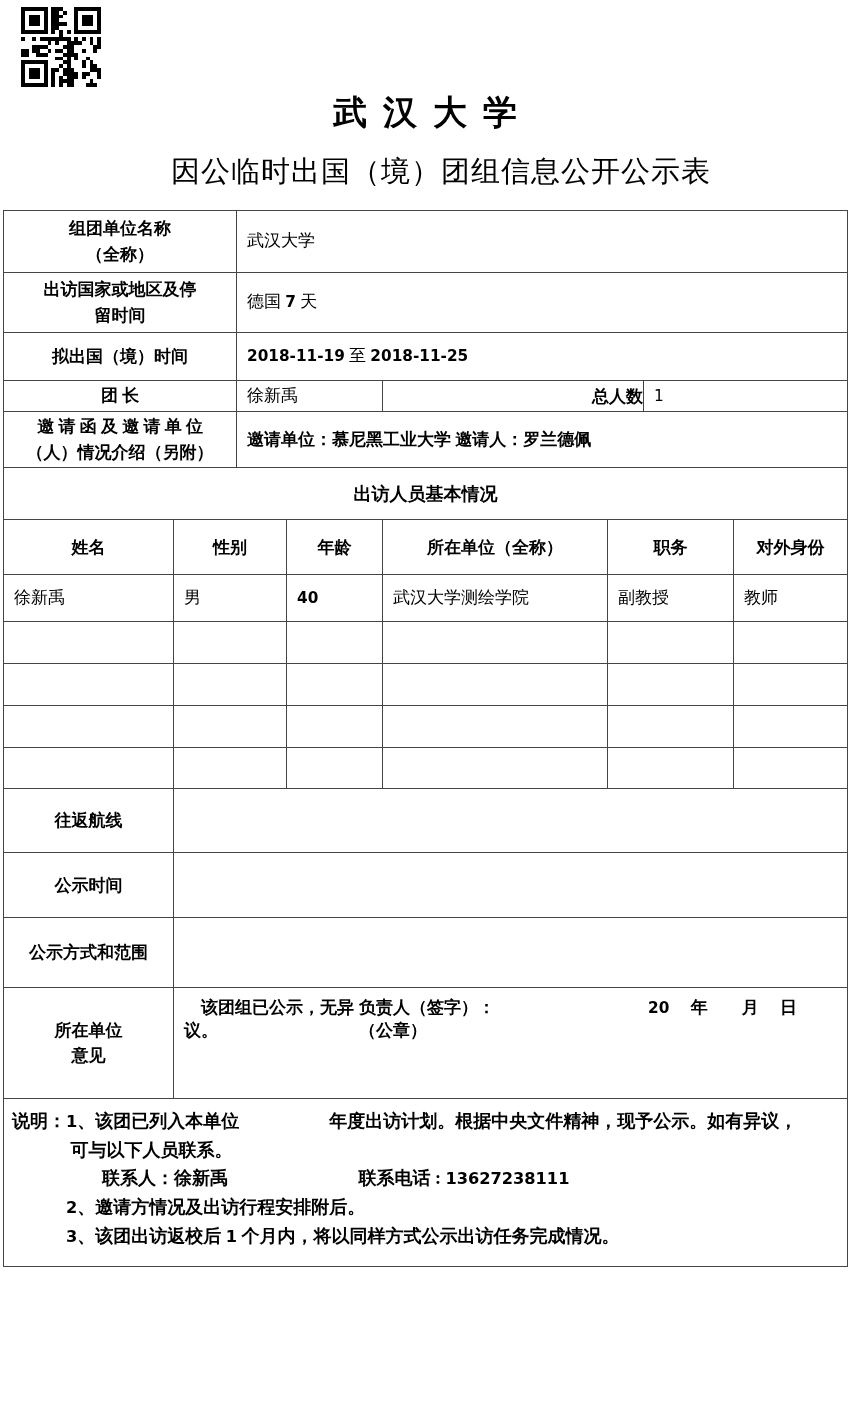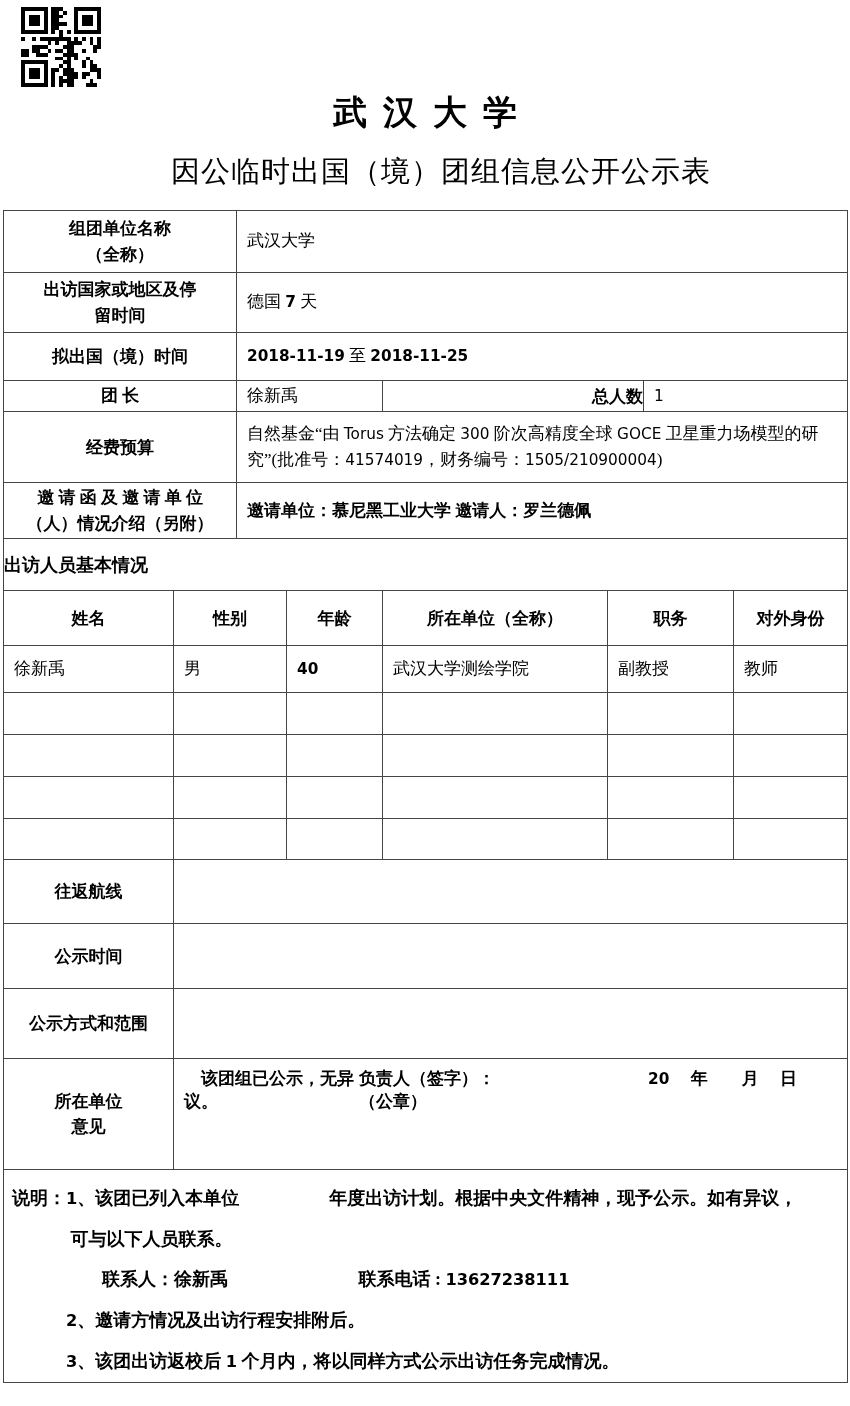--- a/index.html
+++ b/index.html
@@ -31,24 +31,24 @@
     border:1px solid #454545; padding:0; font-size:17px;
     vertical-align:middle; overflow:hidden; word-break:break-all;
   }
   td.lbl {
     font-weight:bold; text-align:center; white-space:pre-line;
     line-height:1.5; padding:2px 4px;
   }
   td.val { padding:2px 10px; line-height:1.55; text-align:left; }
   td.ctr { text-align:right; font-weight:bold; }
   td.bold { font-weight:bold; }
-  td.secthead { font-weight:bold; font-size:18px; }
+  td.secthead { text-align:center; font-weight:bold; font-size:18px; }
   td.notes {
     vertical-align:top; font-weight:bold; font-size:18px;
-    line-height:40px; padding:8px 8px 0 8px; white-space:pre-wrap;
+    line-height:28px; padding:8px 8px 0 8px; white-space:pre-wrap;
     word-break:normal;
   }
   td.opinion { vertical-align:top; padding:8px 10px 8px 10px; font-weight:bold; }
   .opinion-inner {
     height:94px; display:flex; flex-direction:row;
     justify-content:space-between; white-space:pre-wrap;
   }
   .sign-line { white-space:pre-wrap; }
 
   .lat { font-family:"DejaVu Sans","Liberation Sans",sans-serif; font-size:0.9em; }
@@ -236,24 +236,20 @@
     <td class="val numb" colspan="6"><span class="lat">2018-11-19</span> 至 <span class="lat">2018-11-25</span></td>
   </tr>
 
   <tr style="height:30px">
     <td class="lbl" colspan="2">团 长</td>
     <td class="val" colspan="2">徐新禹</td>
     <td class="ctr" colspan="2">总人数</td>
     <td class="val" colspan="2"><span class="lat">1</span></td>
   </tr>
 
-  <tr style="height:71px">
-    <td class="lbl" colspan="2">经费预算</td>
-    <td class="val" colspan="6">自然基金“由 <span class="lat">Torus</span> 方法确定 <span class="lat">300</span> 阶次高精度全球 <span class="lat">GOCE</span> 卫星重力场模型的研究”(批准号：<span class="lat">41574019</span>，财务编号：<span class="lat">1505/210900004</span>)</td>
-  </tr>
 
   <tr style="height:55px">
     <td class="lbl" colspan="2">邀 请 函 及 邀 请 单 位
 （人）情况介绍（另附）</td>
     <td class="val bold" colspan="6">邀请单位：慕尼黑工业大学 邀请人：罗兰德佩</td>
   </tr>
 
   <tr style="height:52px">
     <td class="secthead" colspan="8">出访人员基本情况</td>
   </tr>

